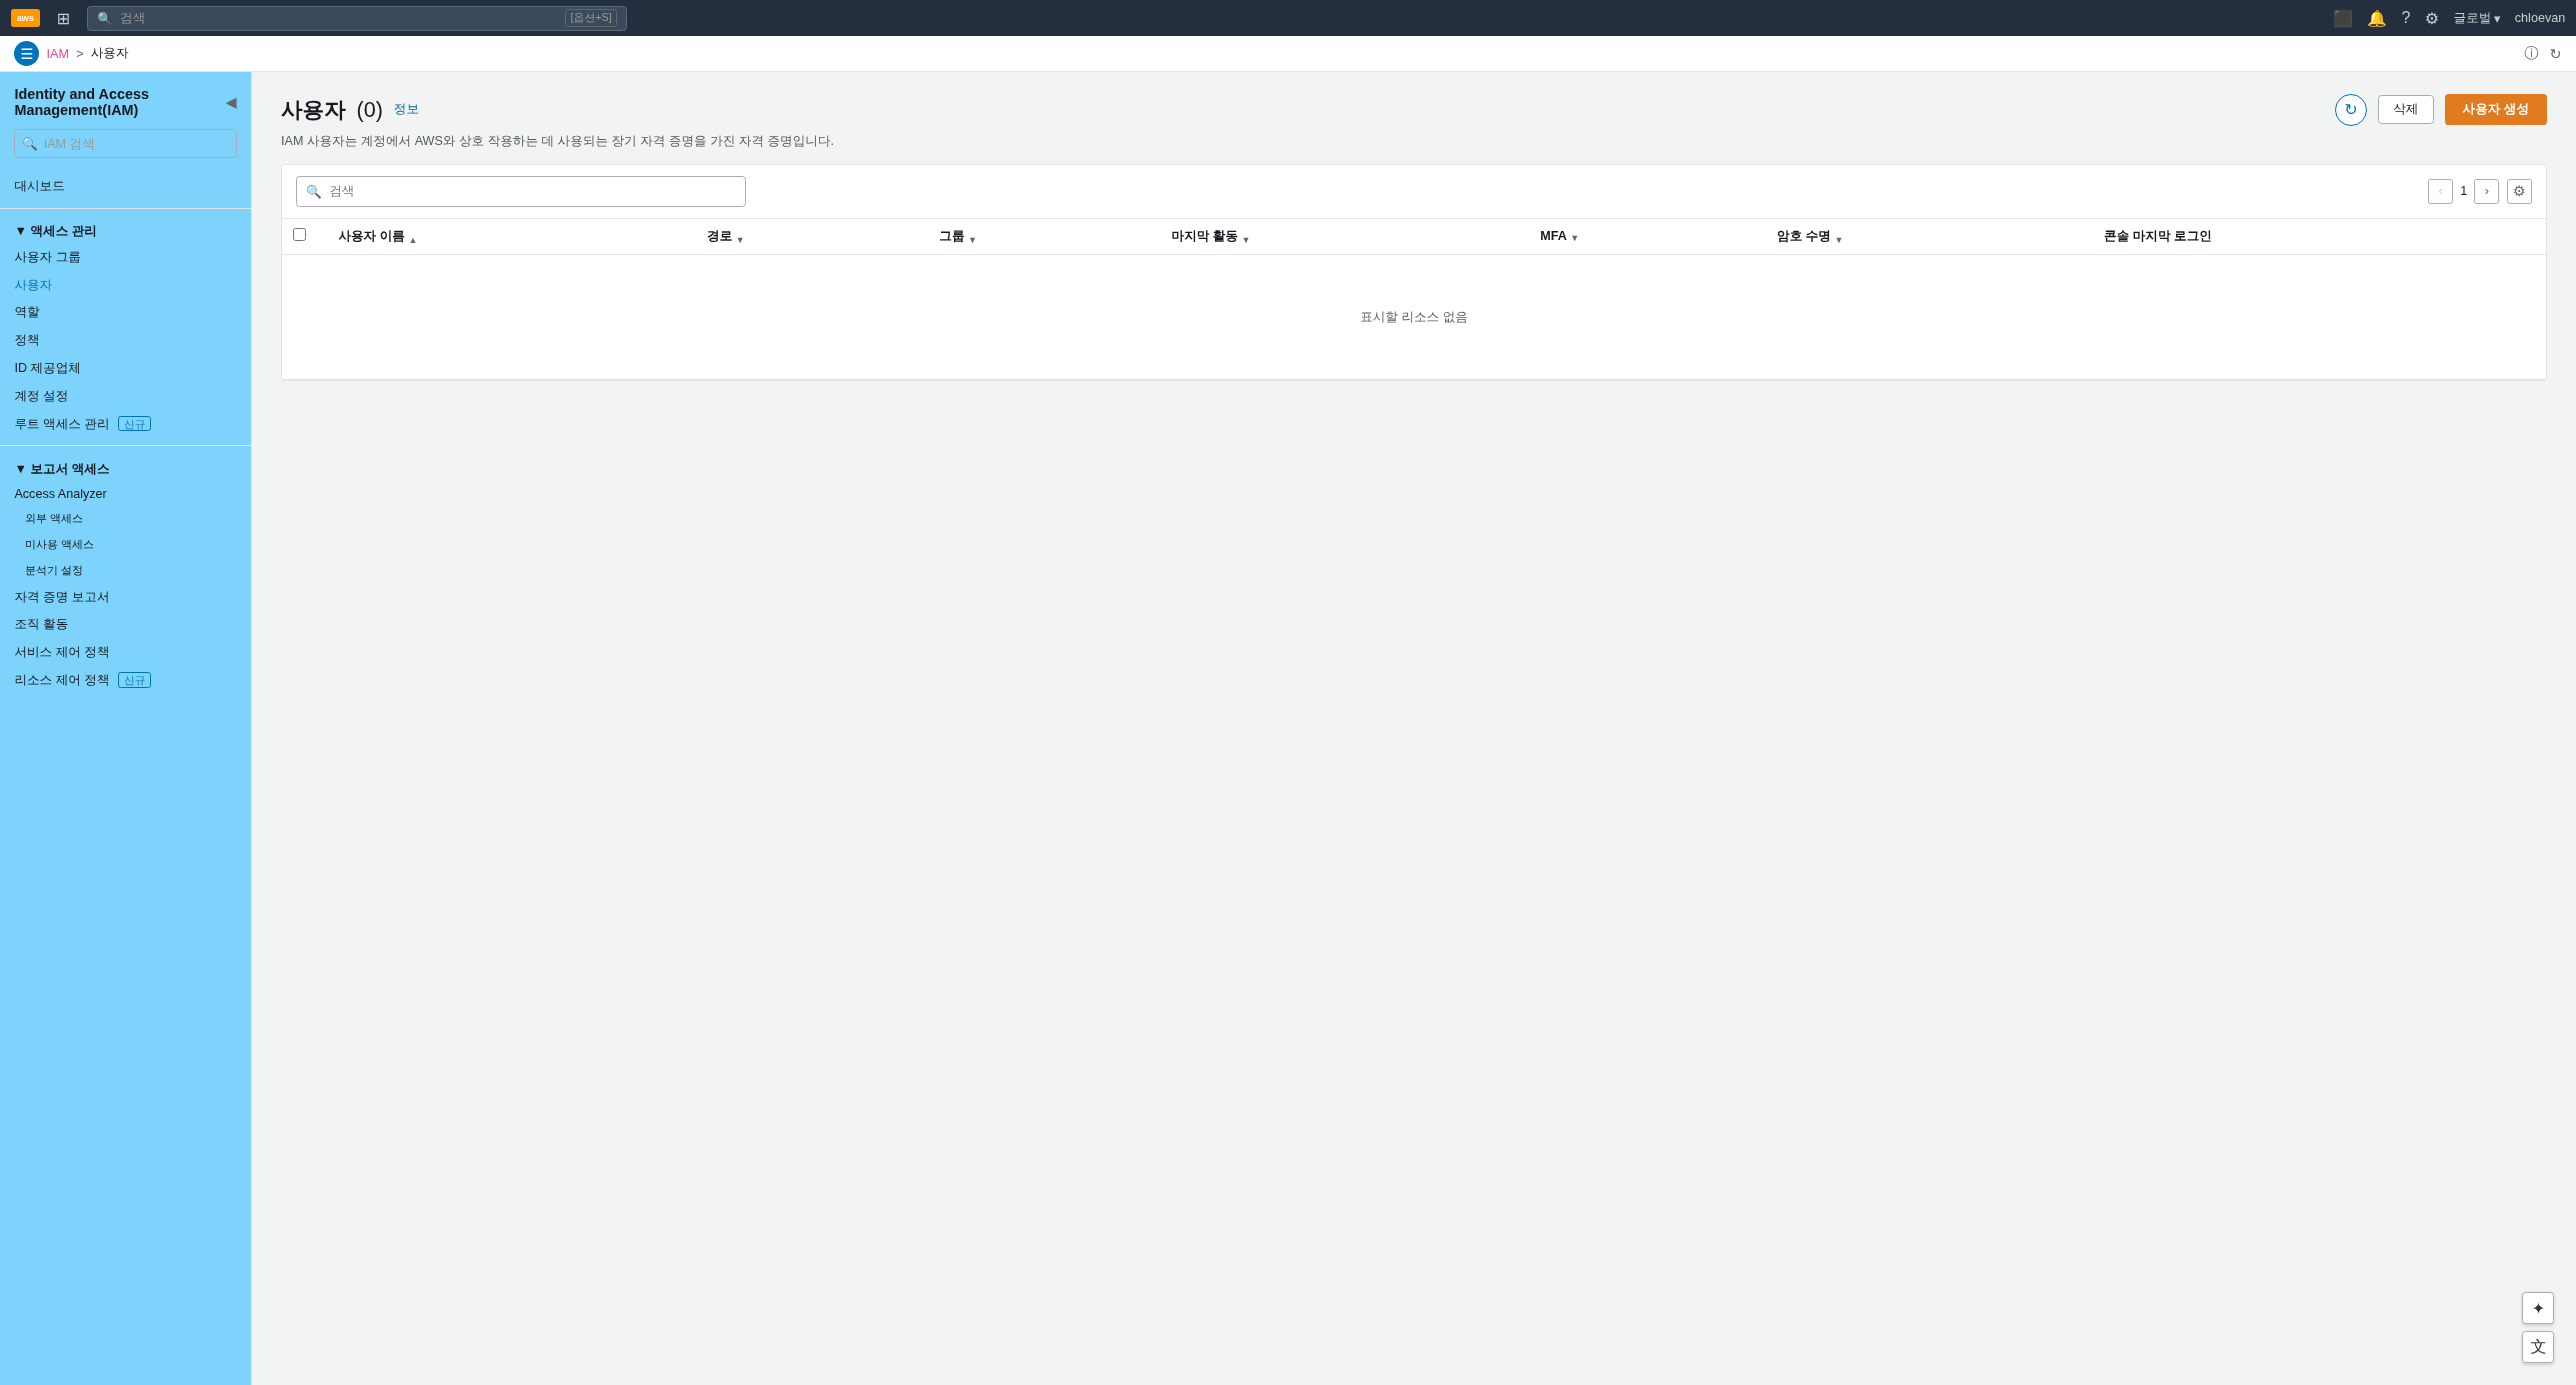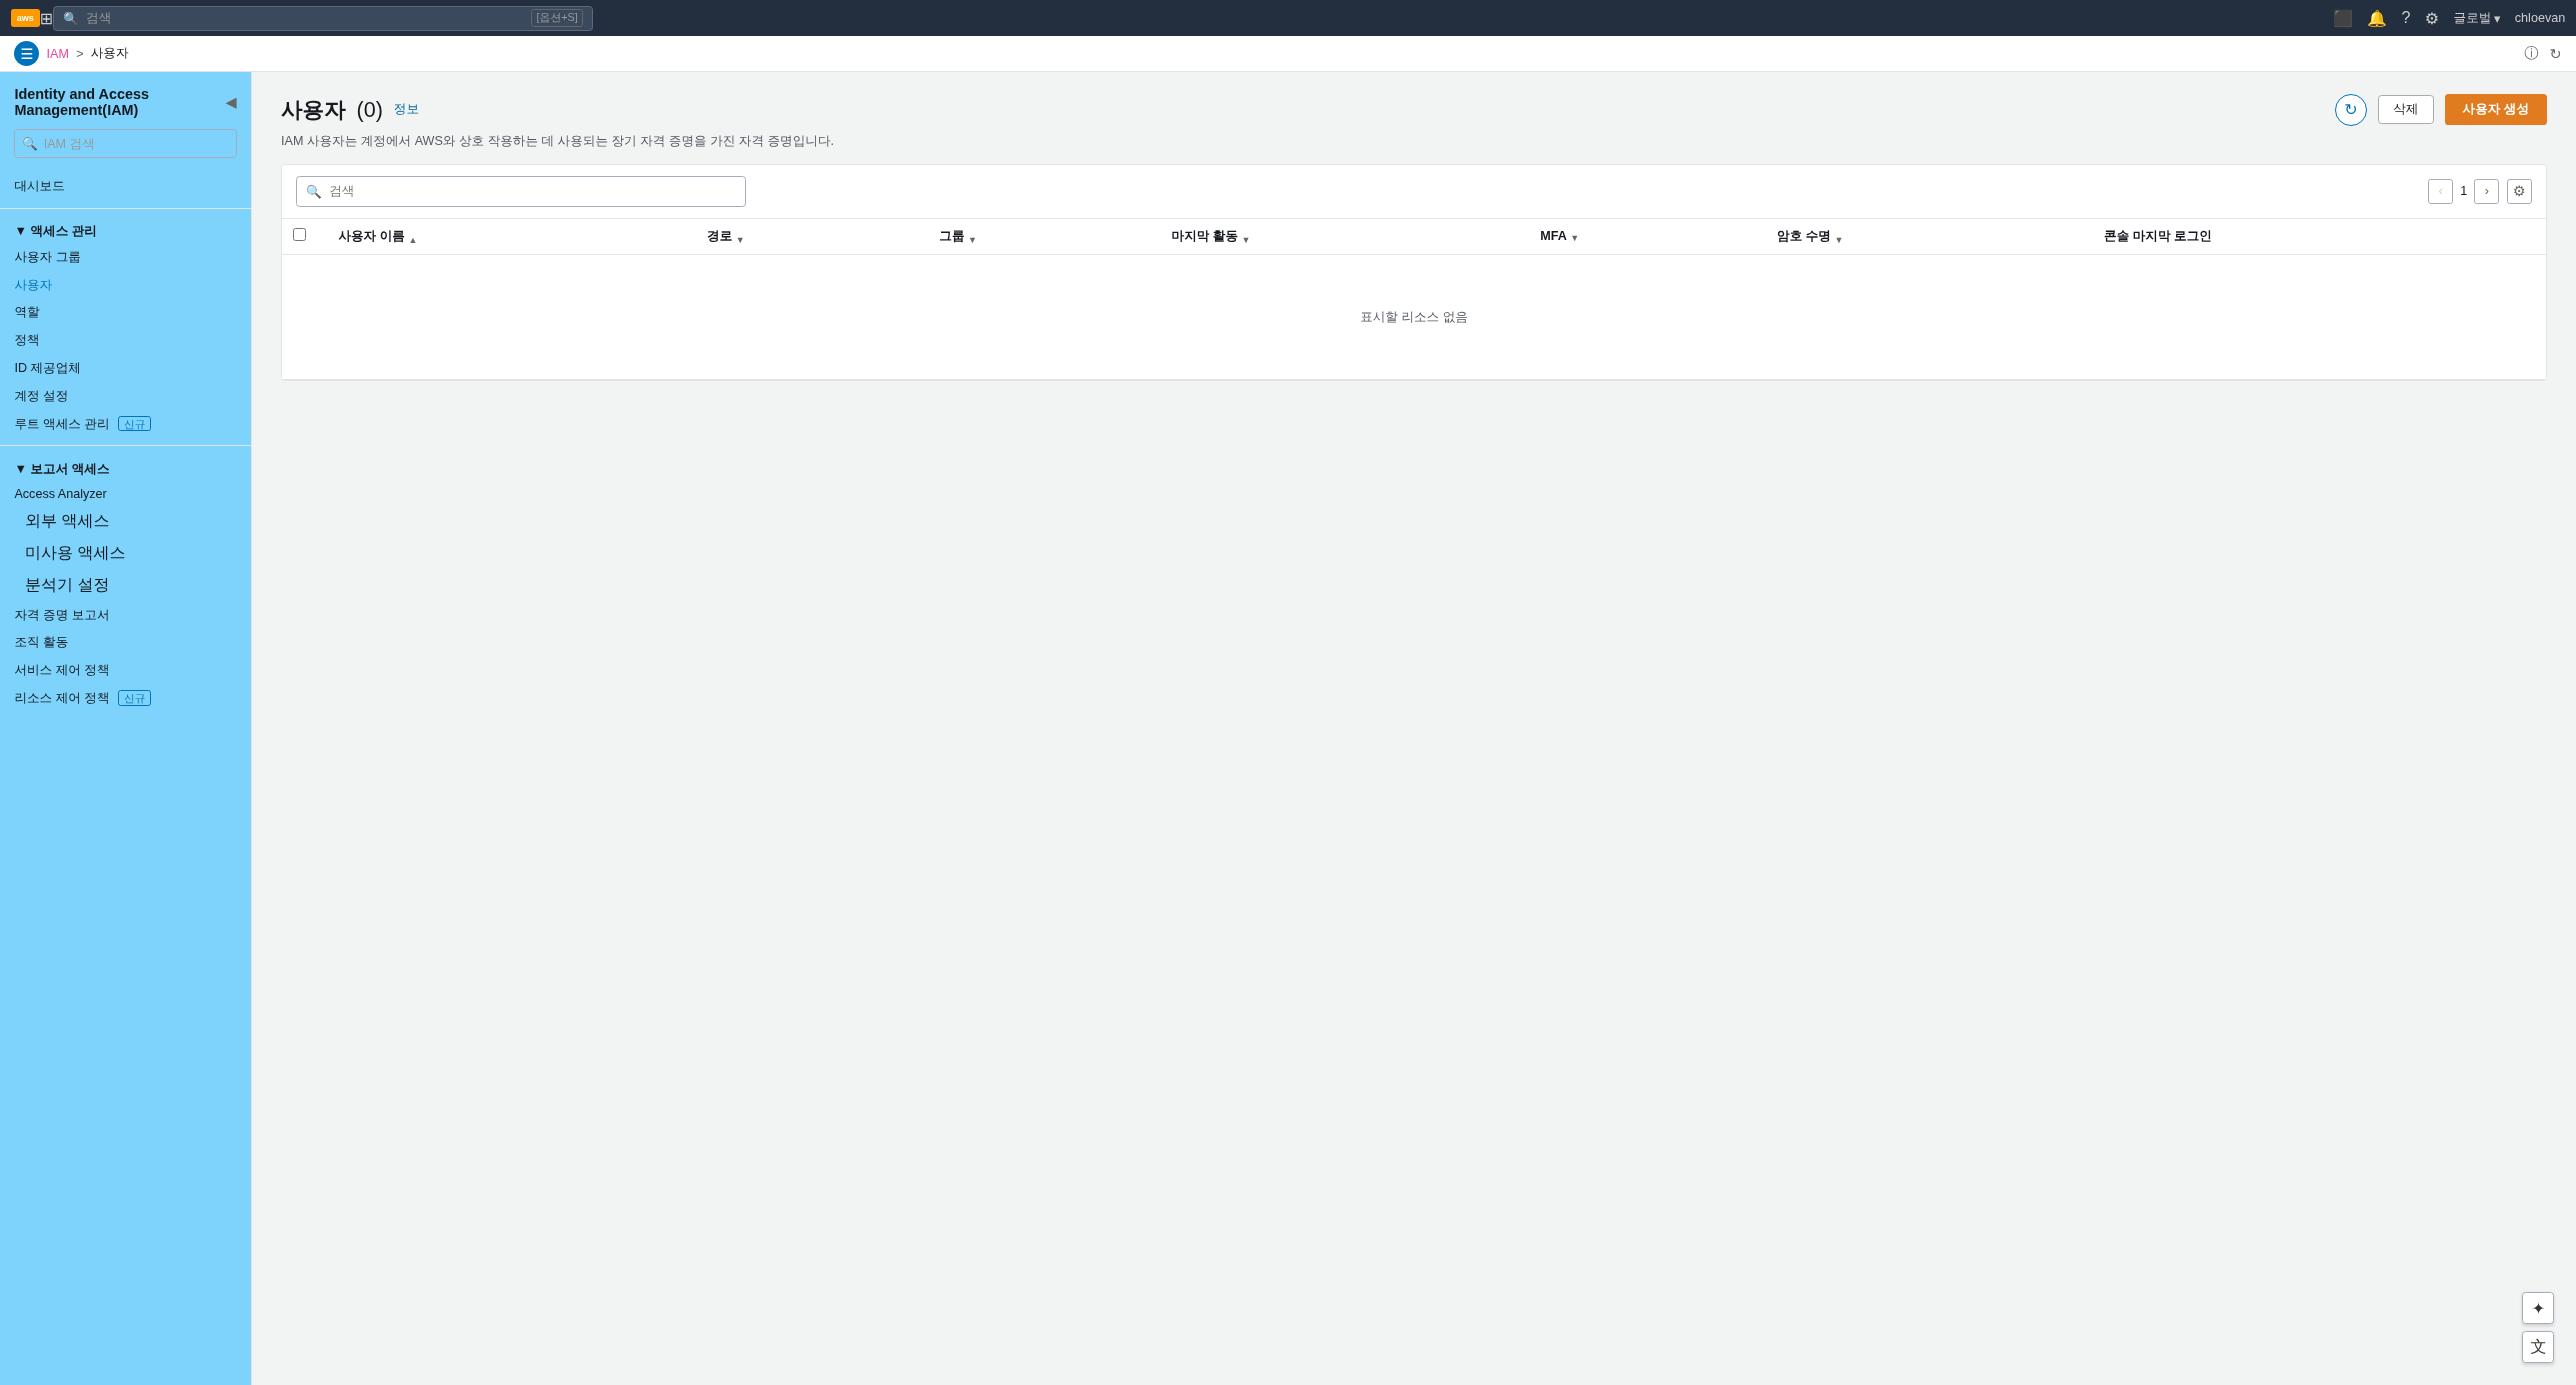--- a/index.html
+++ b/index.html
@@ -5,21 +5,21 @@
     * { box-sizing: border-box; margin: 0; padding: 0; }
     body { font-family: "Amazon Ember", Arial, sans-serif; font-size: 12.6px; background: #f2f3f3; color: #16191f; }
 
     
     .top-nav {
       background: #232f3e;
       height: 36px;
       display: flex;
       align-items: center;
       padding: 0 10.8px;
-      gap: 0;
+      gap: 17px;
       position: fixed;
       top: 0; left: 0; right: 0;
       z-index: 100;
     }
     .aws-logo {
       width: 29px; height: 18px;
       background: #ff9900;
       border-radius: 2.7px;
       display: flex; align-items: center; justify-content: center;
       color: white; font-size: 9px; font-weight: bold;
@@ -188,21 +188,21 @@
       padding: 7.2px 14.4px 3.6px;
       font-size: 12.6px;
       font-weight: 700;
       color: #16191f;
       display: flex;
       align-items: center;
       gap: 3.6px;
     }
     .sidebar-sub-item {
       padding: 5.4px 14.4px 5.4px 25px;
-      font-size: 16px;
+      font-size: 11px;
       cursor: pointer;
       color: #16191f;
     }
     .badge-new {
       background: none;
       color: #0073bb;
       font-size: 10.8px;
       border: 0.9px solid #0073bb;
       border-radius: 2.7px;
       padding: 0.9px 4.5px;

